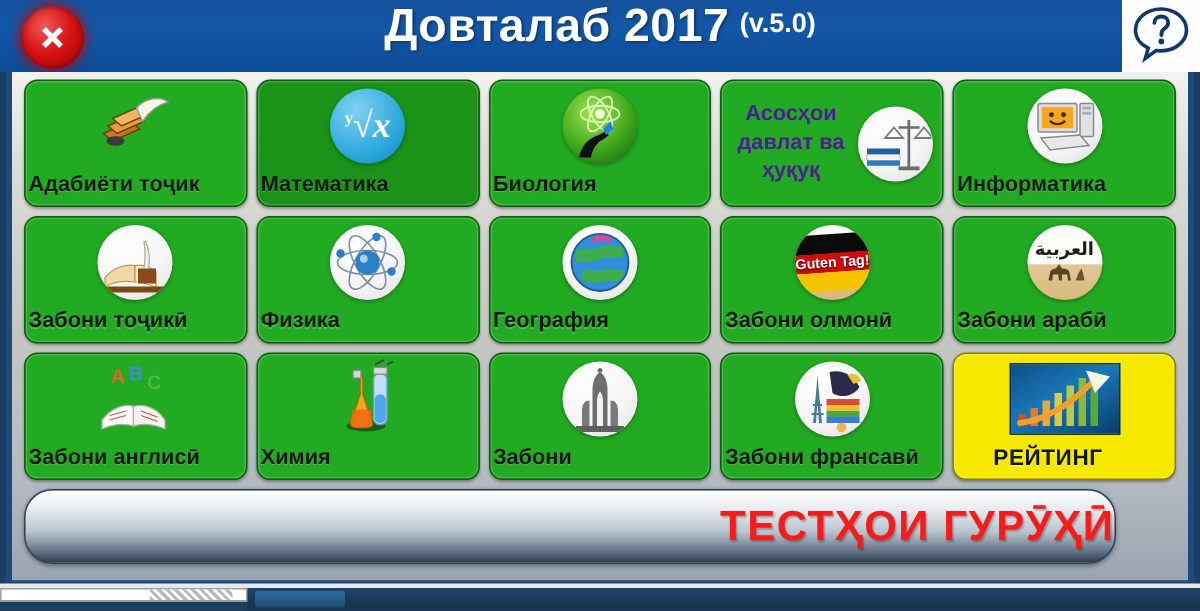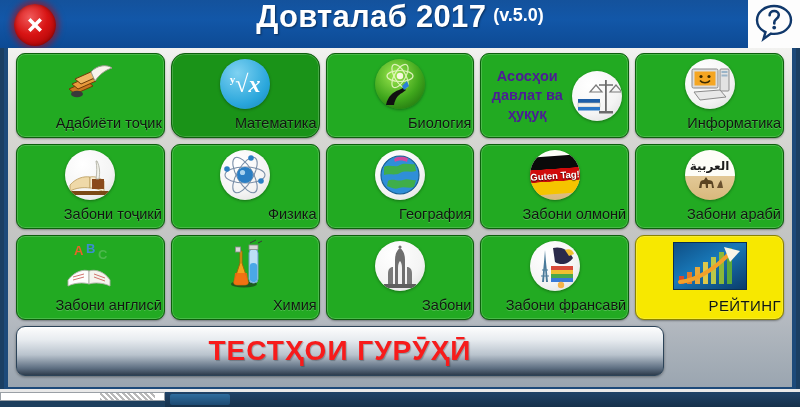--- a/index.html
+++ b/index.html
@@ -82,37 +82,37 @@
   .tile {
     flex: 1 1 0;
     border-radius: 9px;
     background: #22aa22;
     border: 1px solid #0d5f0d;
     box-shadow: inset 0 0 0 1px rgba(255,255,255,.18), 0 1px 2px rgba(0,0,0,.35);
     position: relative;
     cursor: pointer;
     overflow: hidden;
   }
-  .tile.selected { background: #1a9318; border-radius: 14px; }
+  .tile.selected { background: #1a9318; }
   .tile.rating {
     background: #f7e800;
     border: 1px solid #8a8200;
   }
 
   
   .tile .icon-wrap {
     position: absolute; left: 0; right: 0; top: 4px;
     height: 52px;
     display: flex; align-items: center; justify-content: center;
   }
   .tile .tile-label {
     position: absolute; left: 2px; right: 2px; bottom: 6px;
-    text-align: right;
+    text-align: left;
     color: #101810;
-    font-size: 14.5px; font-weight: normal;
+    font-size: 14.5px; font-weight: bold;
     line-height: 15px;
     text-shadow: 0 1px 0 rgba(255,255,255,.22);
     white-space: nowrap;
   }
   .tile.rating .tile-label { font-size: 15px; letter-spacing: .4px; padding-left: 24px; }
 
   
   .tile.side { display: flex; align-items: center; }
   .tile.side .side-label {
     flex: 1 1 auto;
@@ -177,26 +177,26 @@
     border: 1px solid #0a2f52;
   }
   .chart-icon .arrow {
     position: absolute; left: 4px; bottom: 4px;
     width: 66px; height: 40px;
   }
 
   
   .group-test {
     position: absolute; left: 8px; top: 278px;
-    width: 648px; height: 50px;
-    border-radius: 9px;
+    width: 728px; height: 50px;
+    border-radius: 19px;
     background: linear-gradient(180deg,#fdfdfd 0%,#e8ecf0 26%,#b9c3cd 58%,#5d6e81 86%,#2f3d4d 100%);
     border: 1px solid #2b4358;
     box-shadow: inset 0 1px 0 rgba(255,255,255,.8), 0 1px 3px rgba(0,0,0,.4);
-    display: flex; align-items: center; justify-content: center;
+    display: flex; align-items: center; justify-content: flex-end;
     cursor: pointer;
   }
   .group-test span {
     color: #f71b1b;
     font-size: 28px; font-weight: bold;
     letter-spacing: 1px;
     text-shadow: 1px 1px 1px rgba(0,0,0,.25);
   }
 
   

